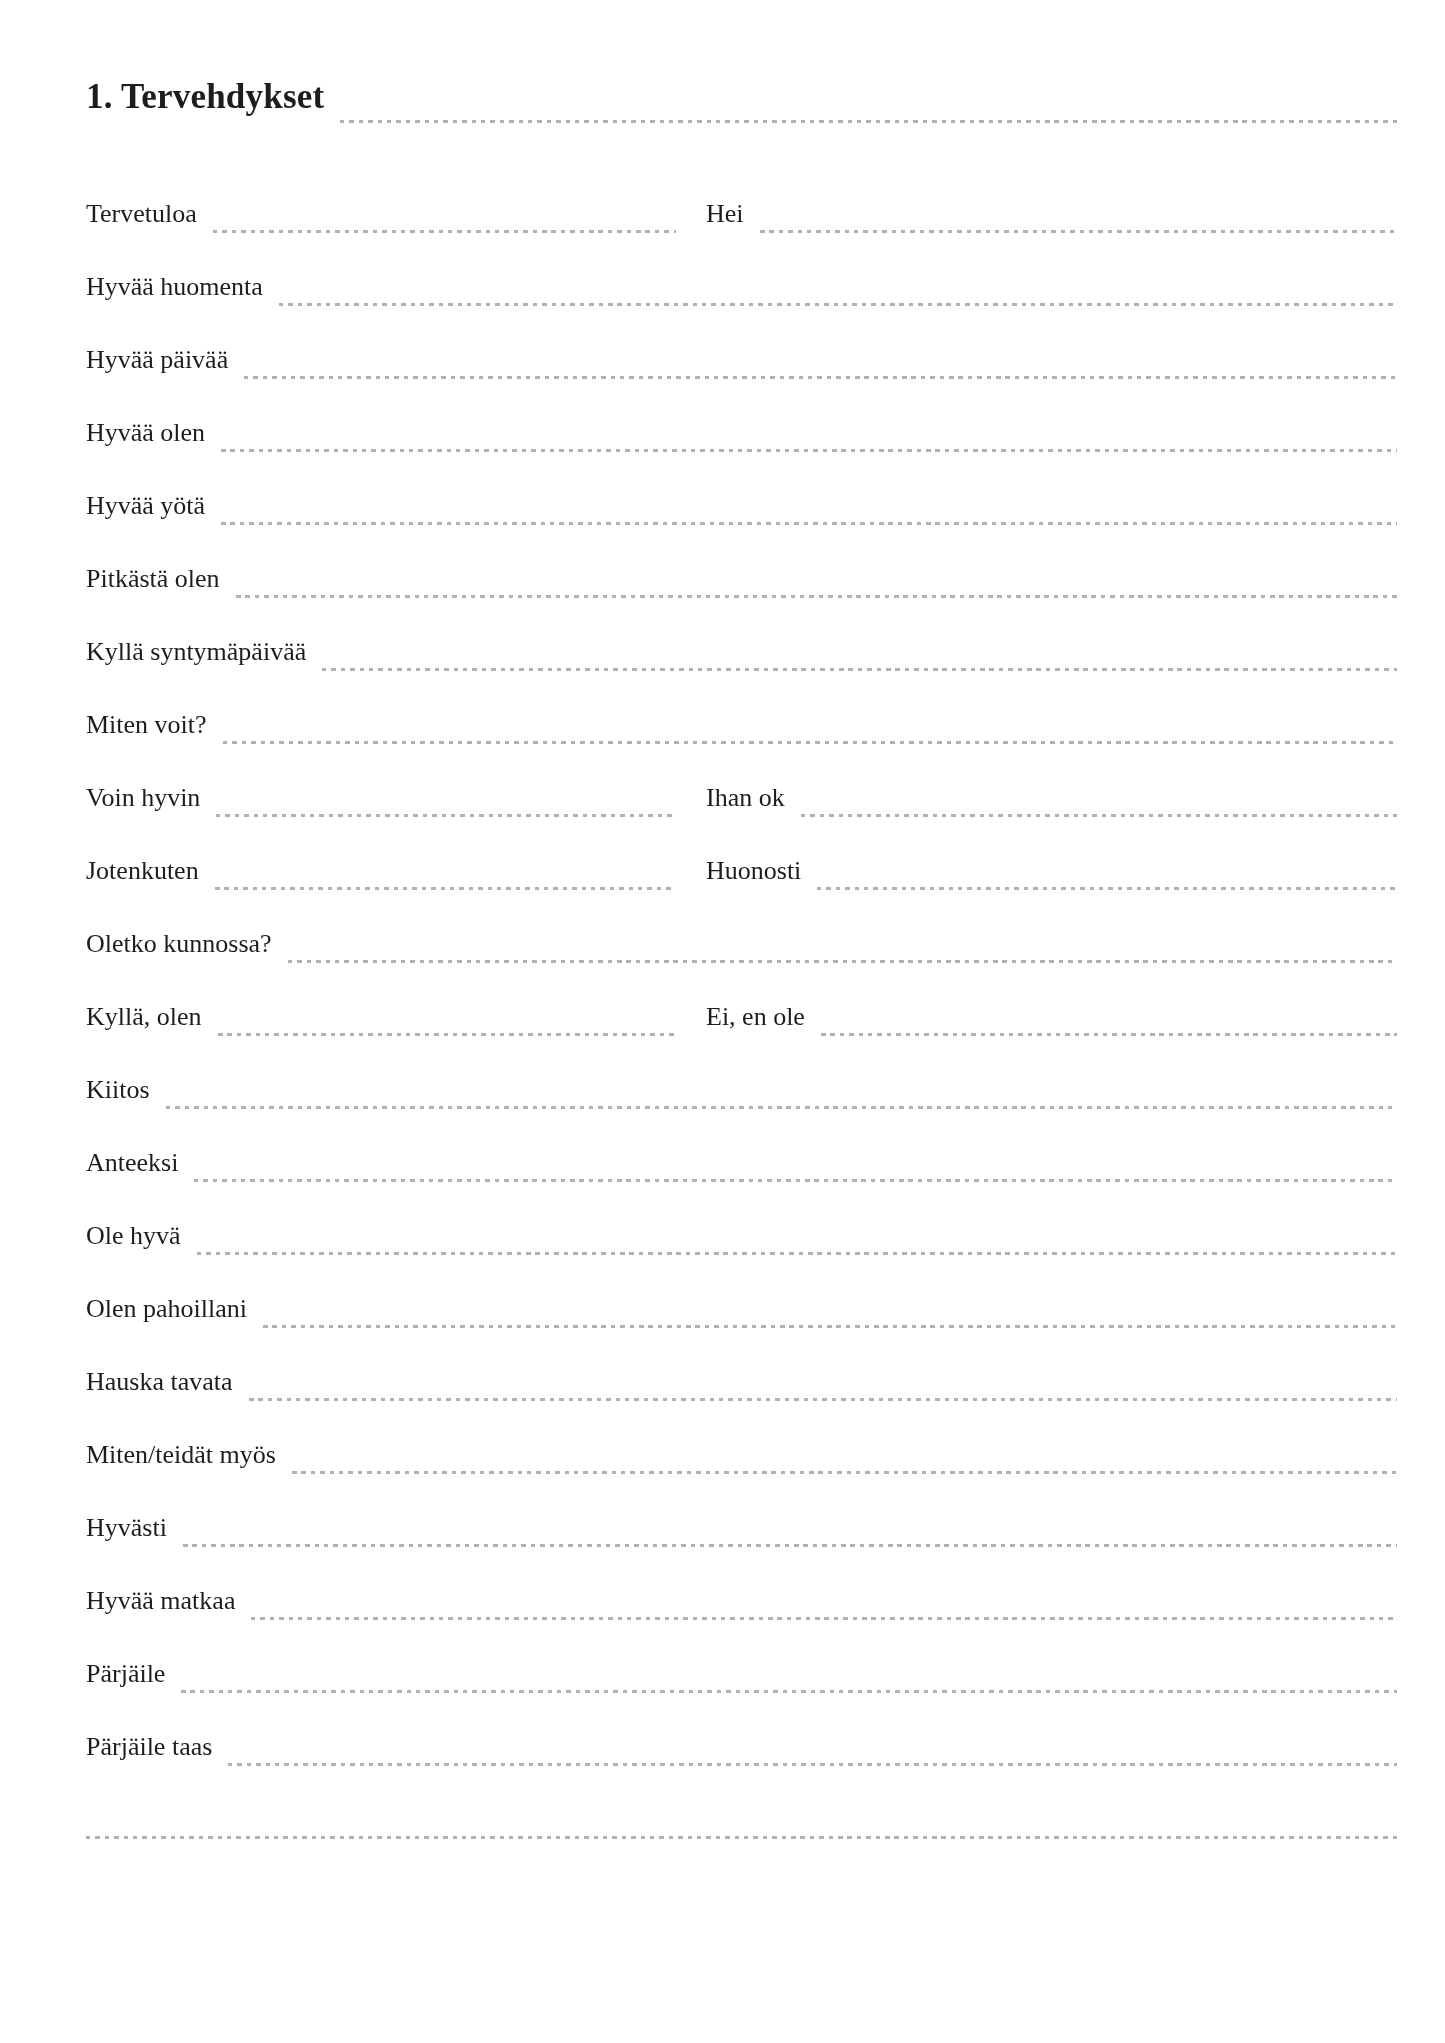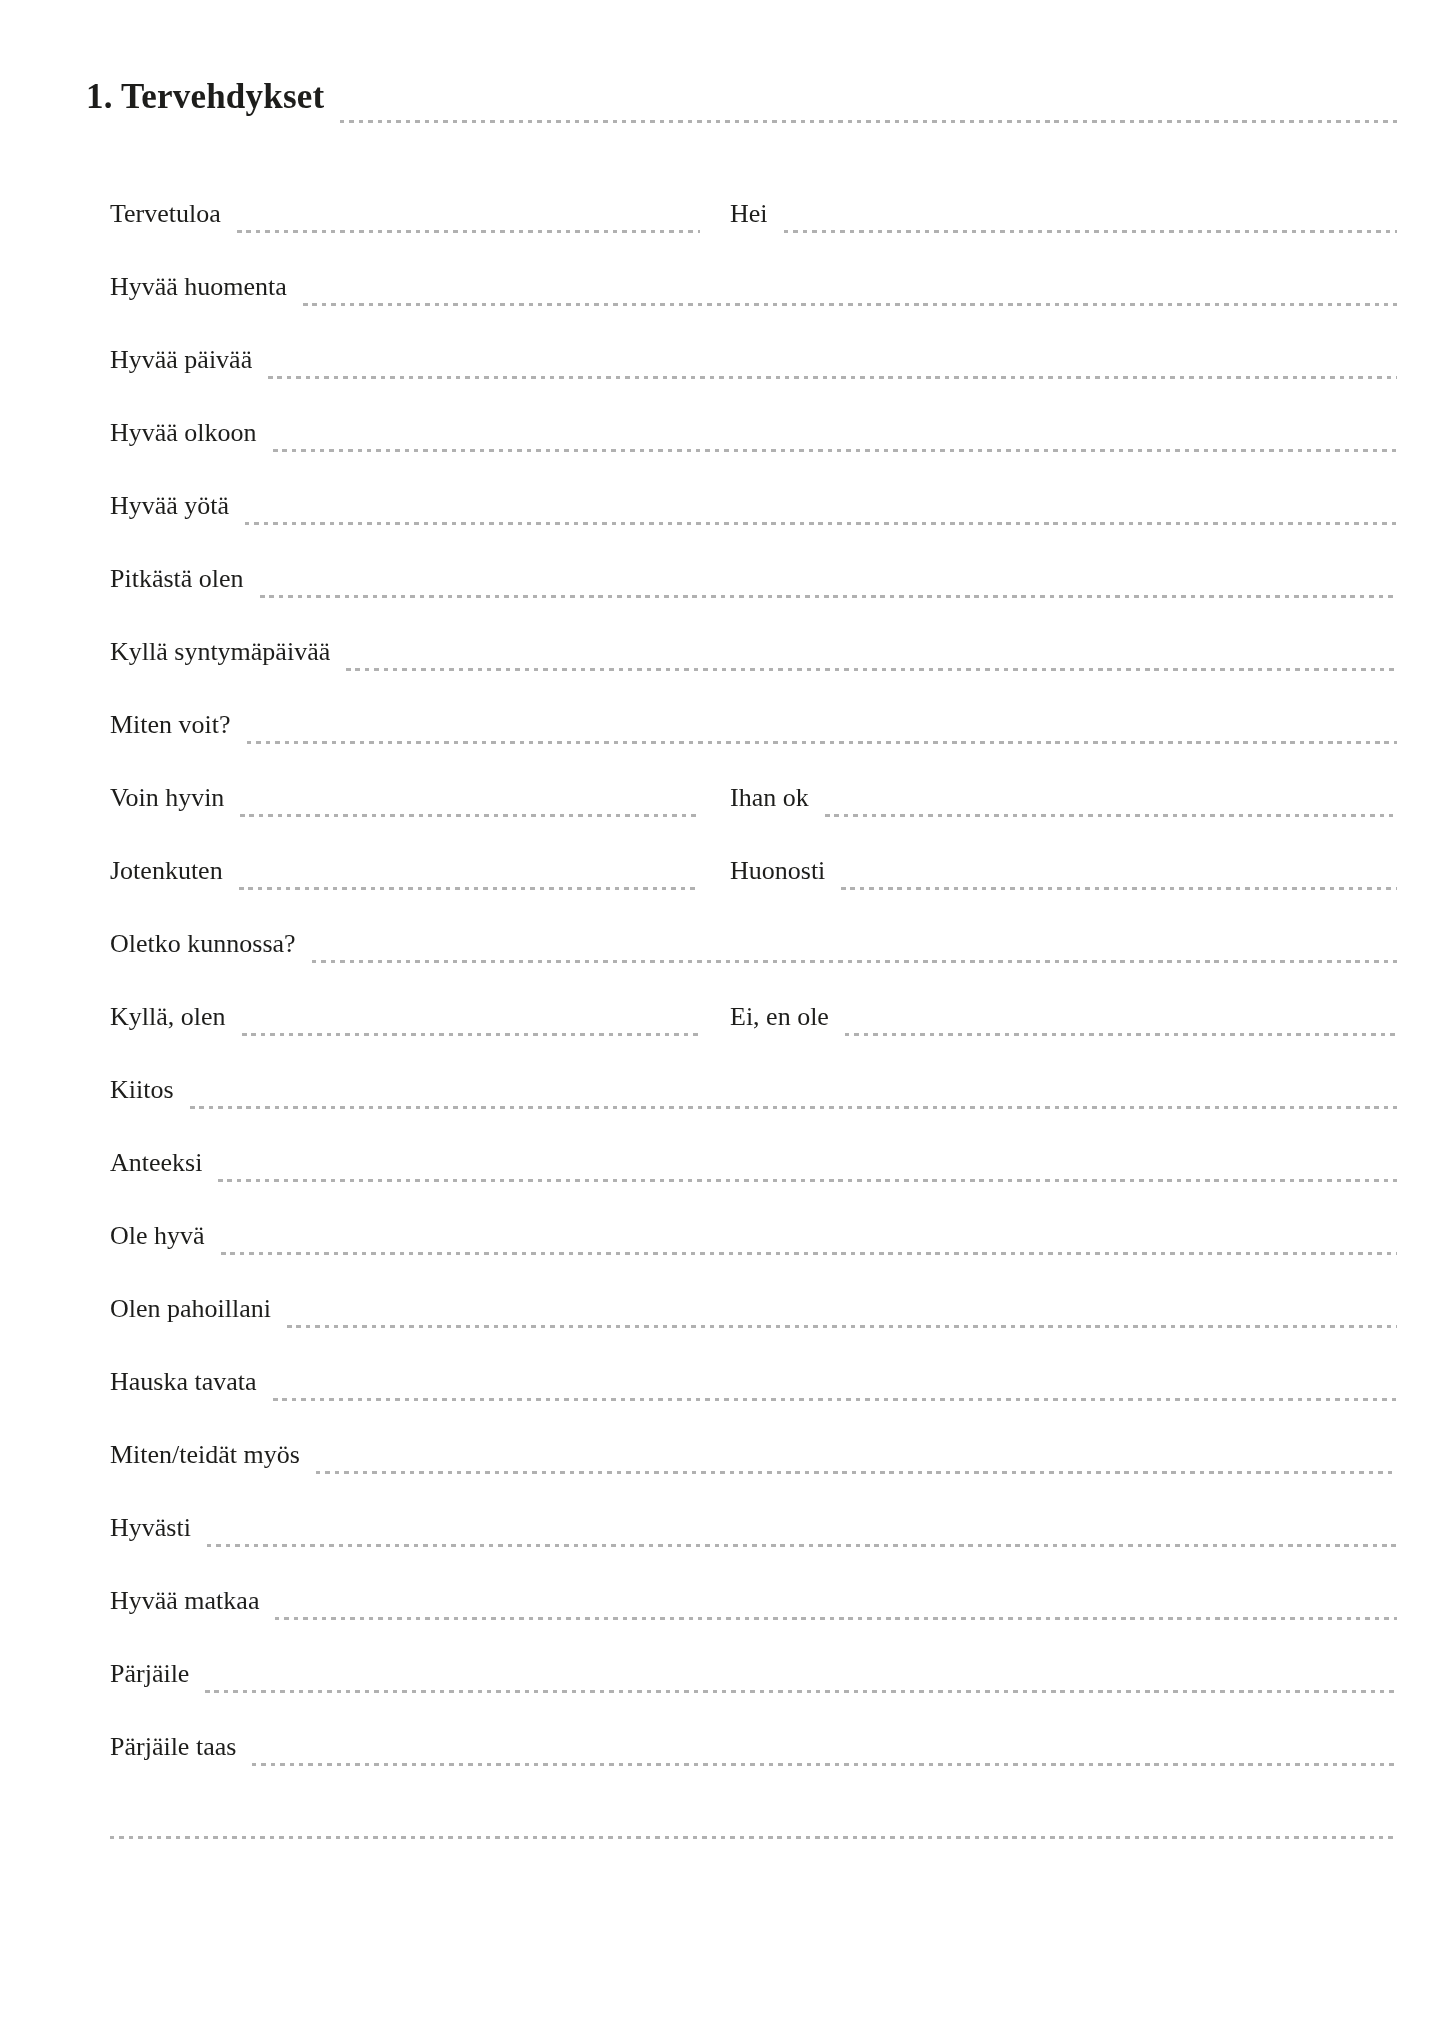--- a/index.html
+++ b/index.html
@@ -47,21 +47,20 @@
     transform: translateY(5px);
   }
   .rows {
     margin-top: 44px;
   }
   .row {
     display: flex;
     height: 73px;
     padding-bottom: 6px;
     box-sizing: border-box;
-    margin-left: 24px;
   }
   .cell {
     display: flex;
     align-items: flex-end;
     min-width: 0;
   }
   .cell .label {
     font-size: 26px;
     line-height: 1.15;
     white-space: nowrap;
@@ -109,21 +108,21 @@
         </div>
       </div>
       <div class="row">
         <div class="cell full">
           <span class="label">Hyvää päivää</span>
           <span class="dotline"></span>
         </div>
       </div>
       <div class="row">
         <div class="cell full">
-          <span class="label">Hyvää olkoon</span>
+          <span class="label">Hyvää olen</span>
           <span class="dotline"></span>
         </div>
       </div>
       <div class="row">
         <div class="cell full">
           <span class="label">Hyvää yötä</span>
           <span class="dotline"></span>
         </div>
       </div>
       <div class="row">

